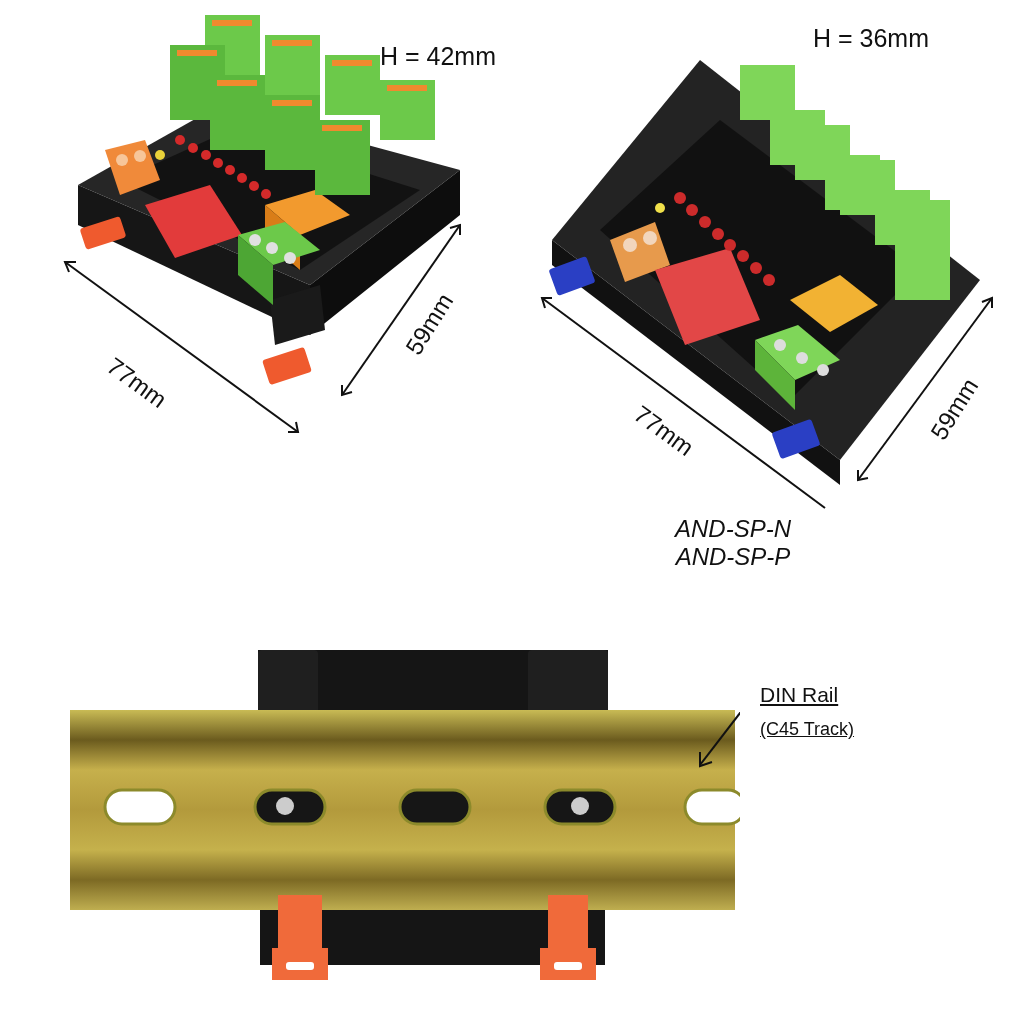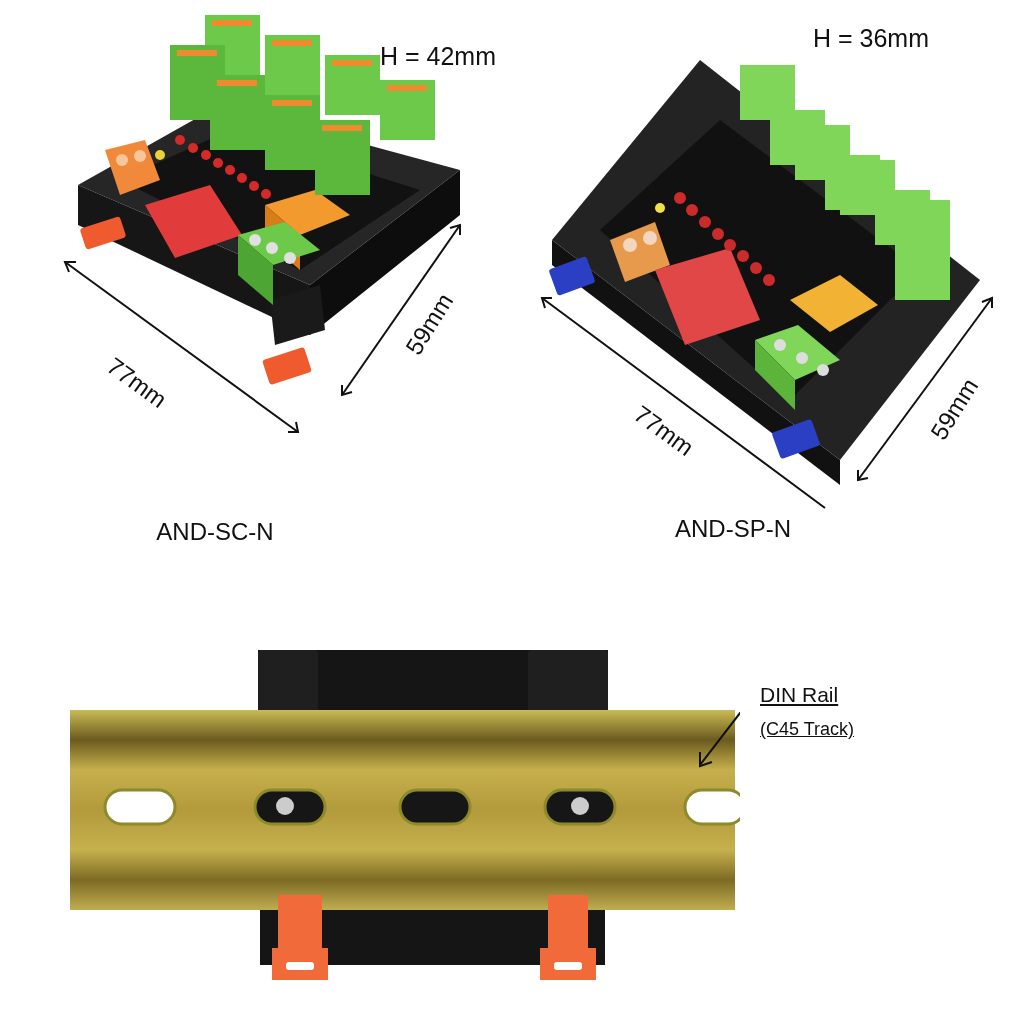--- a/index.html
+++ b/index.html
@@ -81,21 +81,20 @@
     <polyline points="228,432 238,432 236,422" fill="none" stroke="#111" stroke-width="2"></polyline>
     <line x1="282" y1="395" x2="400" y2="225" stroke="#111" stroke-width="2"></line>
     <polyline points="282,385 282,395 292,392" fill="none" stroke="#111" stroke-width="2"></polyline>
     <polyline points="390,228 400,225 400,235" fill="none" stroke="#111" stroke-width="2"></polyline>
   </svg>
 </div>
 <div class="abs hlabel" style="left:380px;top:42px;">H = 42mm</div>
 <div class="abs dim" style="left:118px;top:352px;transform:rotate(36deg);transform-origin:left top;">77mm</div>
 <div class="abs dim" style="left:400px;top:345px;transform:rotate(-58deg);transform-origin:left top;">59mm</div>
 <div class="abs label" style="left:110px;top:518px;width:210px;">
-  <div>AND-SC-N</div>
 </div>
 
 <div class="abs" style="left:540px;top:40px;width:470px;height:470px;">
   <svg width="470" height="470" viewBox="0 0 470 470">
 
     <polygon points="12,200 160,20 440,240 300,420" fill="#232323"></polygon>
     <polygon points="12,200 300,420 300,445 12,225" fill="#111"></polygon>
 
     <rect x="12" y="222" width="40" height="28" rx="3" fill="#2a3fc4" transform="rotate(-20 32 236)"></rect>
     <rect x="235" y="385" width="42" height="28" rx="3" fill="#2a3fc4" transform="rotate(-20 256 399)"></rect>
@@ -142,22 +141,23 @@
     <line x1="2" y1="258" x2="285" y2="468" stroke="#111" stroke-width="2"></line>
     <polyline points="12,258 2,258 5,268" fill="none" stroke="#111" stroke-width="2"></polyline>
     <line x1="318" y1="440" x2="452" y2="258" stroke="#111" stroke-width="2"></line>
     <polyline points="318,430 318,440 328,438" fill="none" stroke="#111" stroke-width="2"></polyline>
     <polyline points="442,262 452,258 452,268" fill="none" stroke="#111" stroke-width="2"></polyline>
   </svg>
 </div>
 <div class="abs hlabel" style="left:790px;top:24px;margin-left:23px;">H = 36mm</div>
 <div class="abs dim" style="left:645px;top:400px;transform:rotate(36deg);transform-origin:left top;">77mm</div>
 <div class="abs dim" style="left:925px;top:430px;transform:rotate(-58deg);transform-origin:left top;">59mm</div>
-<div class="abs label" style="left:628px;top:515px;width:210px;">
+<div class="abs label" style="left:628px;top:515px;width:210px;font-style:italic;">
   <div>AND-SP-N</div>
+  <div>AND-SP-P</div>
 </div>
 
 <div class="abs" style="left:60px;top:640px;width:680px;height:370px;">
   <svg width="680" height="370" viewBox="0 0 680 370">
     <defs>
       <linearGradient id="railg" x1="0" y1="0" x2="0" y2="1">
         <stop offset="0" stop-color="#c9bb55"></stop>
         <stop offset="0.15" stop-color="#6b5b1e"></stop>
         <stop offset="0.3" stop-color="#c6b04c"></stop>
         <stop offset="0.5" stop-color="#b39a3c"></stop>

